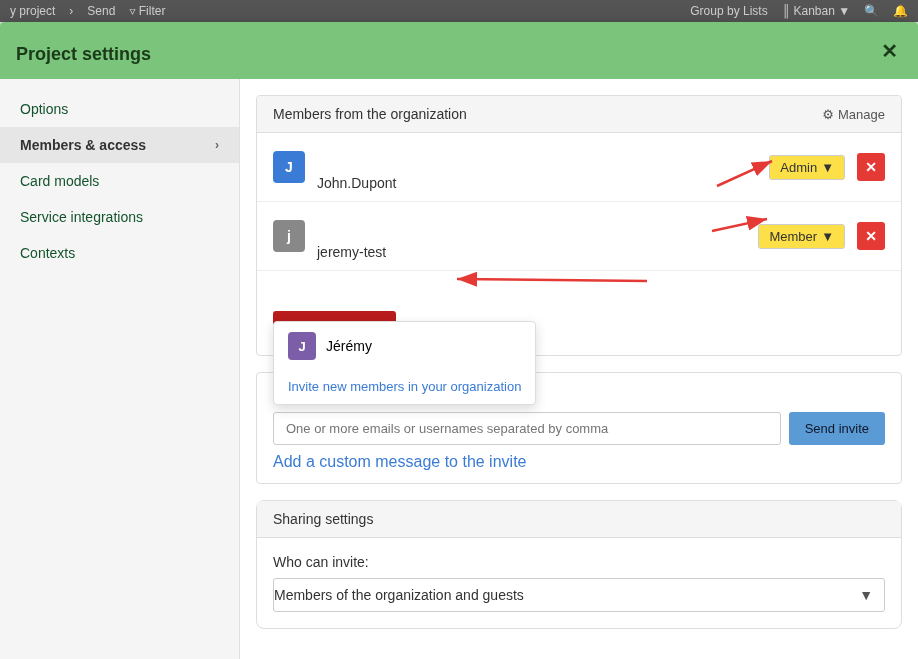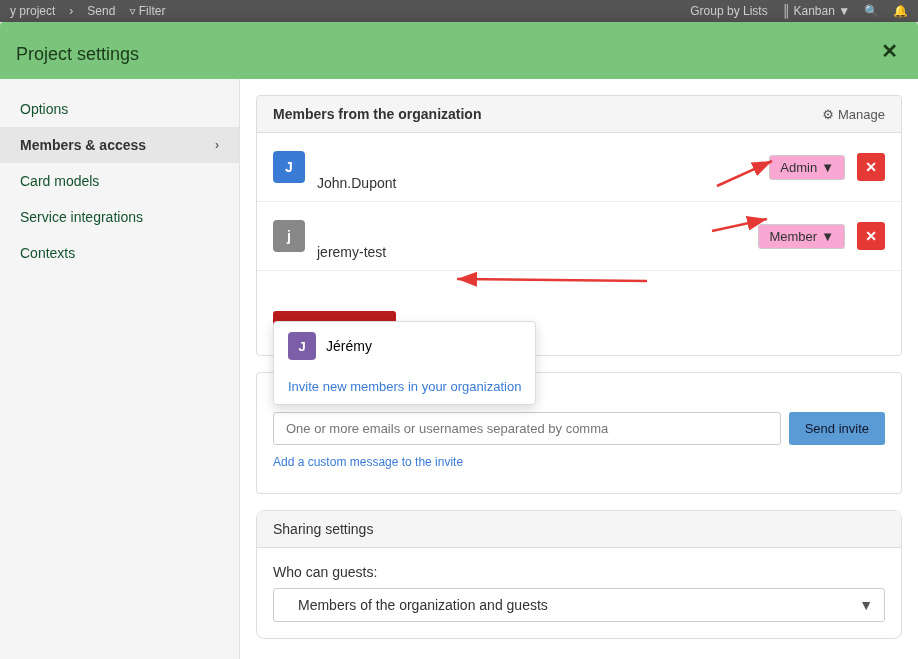--- a/index.html
+++ b/index.html
@@ -17,21 +17,21 @@
     .modal-header {
       background: #7bc47b;
       padding: 14px 16px;
       display: flex;
       align-items: center;
       justify-content: space-between;
     }
 
     .modal-title {
       font-size: 18px;
-      font-weight: 400;
+      font-weight: 700;
       color: #1a3a1a;
       margin-top: 8px;
     }
 
     .close-btn {
       background: none;
       border: none;
       color: #1a3a1a;
       font-size: 20px;
       cursor: pointer;
@@ -91,21 +91,21 @@
       border-bottom: 1px solid #ddd;
       padding: 10px 16px;
       display: flex;
       align-items: center;
       justify-content: space-between;
       border-radius: 4px 4px 0 0;
     }
 
     .section-header-title {
       font-size: 14px;
-      font-weight: 700;
+      font-weight: 400;
       color: #333;
     }
 
     .manage-btn {
       background: none;
       border: none;
       color: #555;
       cursor: pointer;
       font-size: 13px;
       display: flex;
@@ -140,21 +140,21 @@
     .avatar-gray { background: #888; }
 
     .member-name {
       flex: 1;
       font-size: 14px;
       color: #333;
       margin-top: 32px;
     }
 
     .role-btn {
-      background: #f9a8d4;
+      background: #fde047;
       border: 1px solid #ccc;
       border-radius: 3px;
       padding: 4px 10px;
       font-size: 13px;
       cursor: pointer;
       color: #333;
       display: flex;
       align-items: center;
       gap: 4px;
       text-align: center;
@@ -251,25 +251,24 @@
       border-radius: 3px;
       padding: 8px 16px;
       cursor: pointer;
       font-size: 13px;
       font-weight: 400;
       white-space: nowrap;
     }
 
     .custom-message-link {
       color: #3a7bd5;
-      font-size: 12px;
+      font-size: 16px;
       cursor: pointer;
       text-decoration: none;
       display: inline-block;
-      margin-bottom: 12px;
     }
 
     .sharing-section {
       border: 1px solid #ddd;
       border-radius: 8px;
       background: #fff;
     }
 
     .sharing-header {
       background: #f5f5f5;
@@ -294,21 +293,21 @@
       color: #333;
       margin-bottom: 8px;
     }
 
     .select-wrapper {
       position: relative;
     }
 
     .access-select {
       width: 100%;
-      padding: 8px 24px;
+      padding: 8px 0;
       border: 1px solid #ccc;
       border-radius: 3px;
       font-size: 14px;
       color: #333;
       background: #fff;
       appearance: none;
       cursor: pointer;
     }
 
     .select-arrow {
@@ -421,21 +420,21 @@
           <button class="send-invite-btn">Send invite</button>
         </div>
         <a class="custom-message-link">Add a custom message to the invite</a>
       </div>
 
       <div class="sharing-section">
         <div class="sharing-header">
           <span class="sharing-header-title">Sharing settings</span>
         </div>
         <div class="sharing-body">
-          <div class="sharing-label">Who can guests:</div>
+          <div class="sharing-label">Who can invite:</div>
           <div class="select-wrapper">
             <select class="access-select"><option>Members of the organization and guests</option><option>Members of the organization only</option><option>Anyone with the link</option><option>Private</option></select>
             <span class="select-arrow">▼</span>
           </div>
         </div>
       </div>
 
     </div>
   </div>
 </div>

